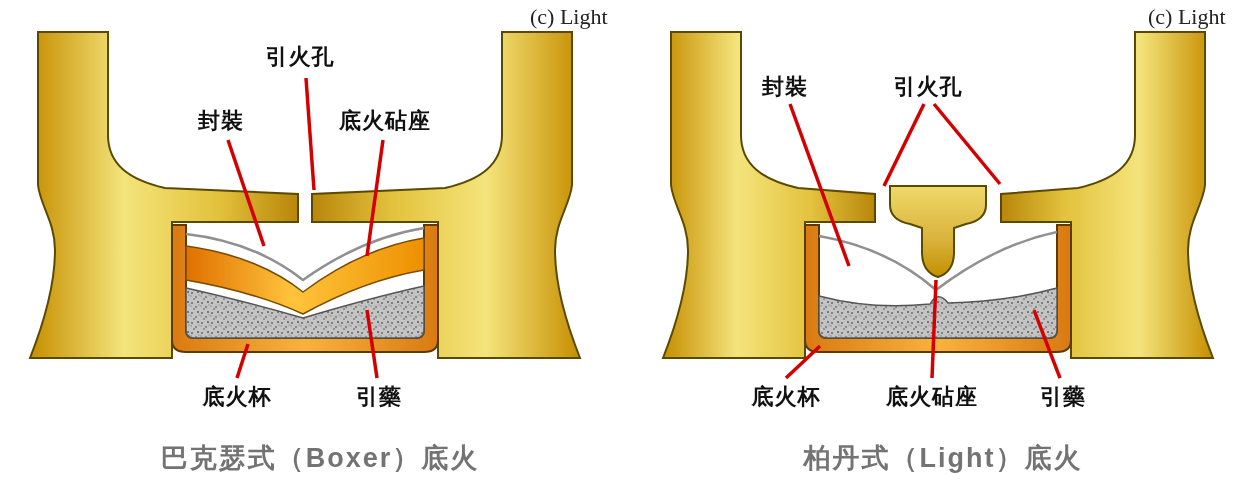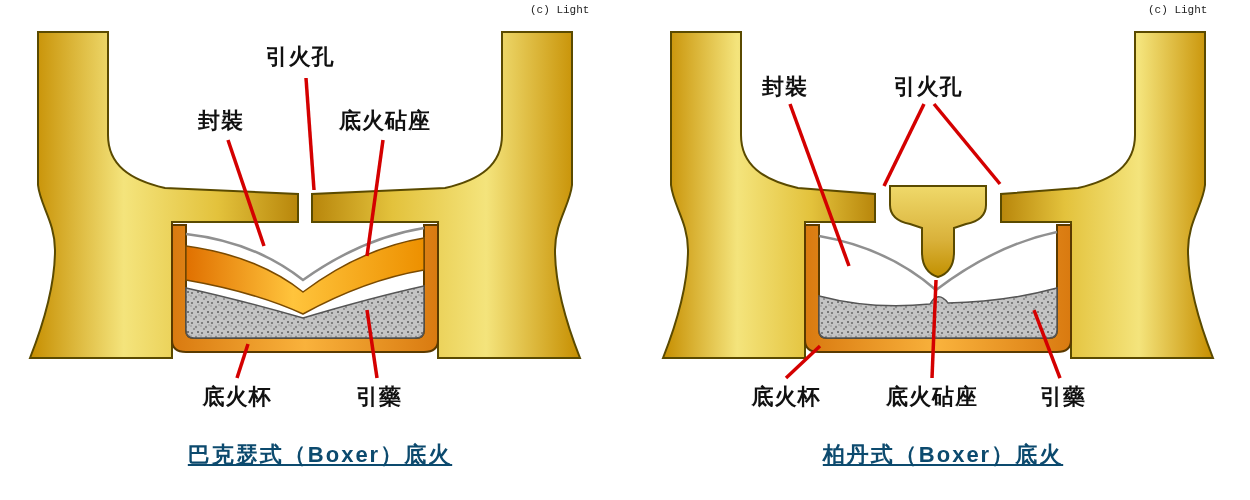--- a/index.html
+++ b/index.html
@@ -17,31 +17,30 @@
     transform: translateX(-50%);
     color: #111111;
     font-weight: bold;
     font-size: 22px;
     white-space: nowrap;
     letter-spacing: 1px;
   }
   .caption {
     position: absolute;
     transform: translateX(-50%);
-    color: #0c4a6e;
+    color: #737373;
     font-weight: bold;
-    font-size: 22px;
+    font-size: 27px;
     white-space: nowrap;
     letter-spacing: 2px;
-    text-decoration: underline;
   }
   .copyright {
     position: absolute;
-    font-family: Liberation Mono, monospace;
-    font-size: 11px;
+    font-family: Liberation Serif, serif;
+    font-size: 22px;
     color: #222222;
     white-space: nowrap;
   }
 </style>
 </head>
 <body>
 
 <div class="canvas">
 
   <svg class="art" width="1250" height="500" viewBox="0 0 1250 500">
@@ -137,15 +136,15 @@
   <div class="lbl" style="left:379px; top:382px;">引藥</div>
   <div class="caption" style="left:320px; top:440px;">巴克瑟式（Boxer）底火</div>
 
   <div class="copyright" style="left:1148px; top:4px;">(c) Light</div>
 
   <div class="lbl" style="left:785px; top:72px;">封裝</div>
   <div class="lbl" style="left:928px; top:72px;">引火孔</div>
   <div class="lbl" style="left:786px; top:382px;">底火杯</div>
   <div class="lbl" style="left:932px; top:382px;">底火砧座</div>
   <div class="lbl" style="left:1063px; top:382px;">引藥</div>
-  <div class="caption" style="left:943px; top:440px;">柏丹式（Boxer）底火</div>
+  <div class="caption" style="left:943px; top:440px;">柏丹式（Light）底火</div>
 
 </div>
 
 </body></html>

